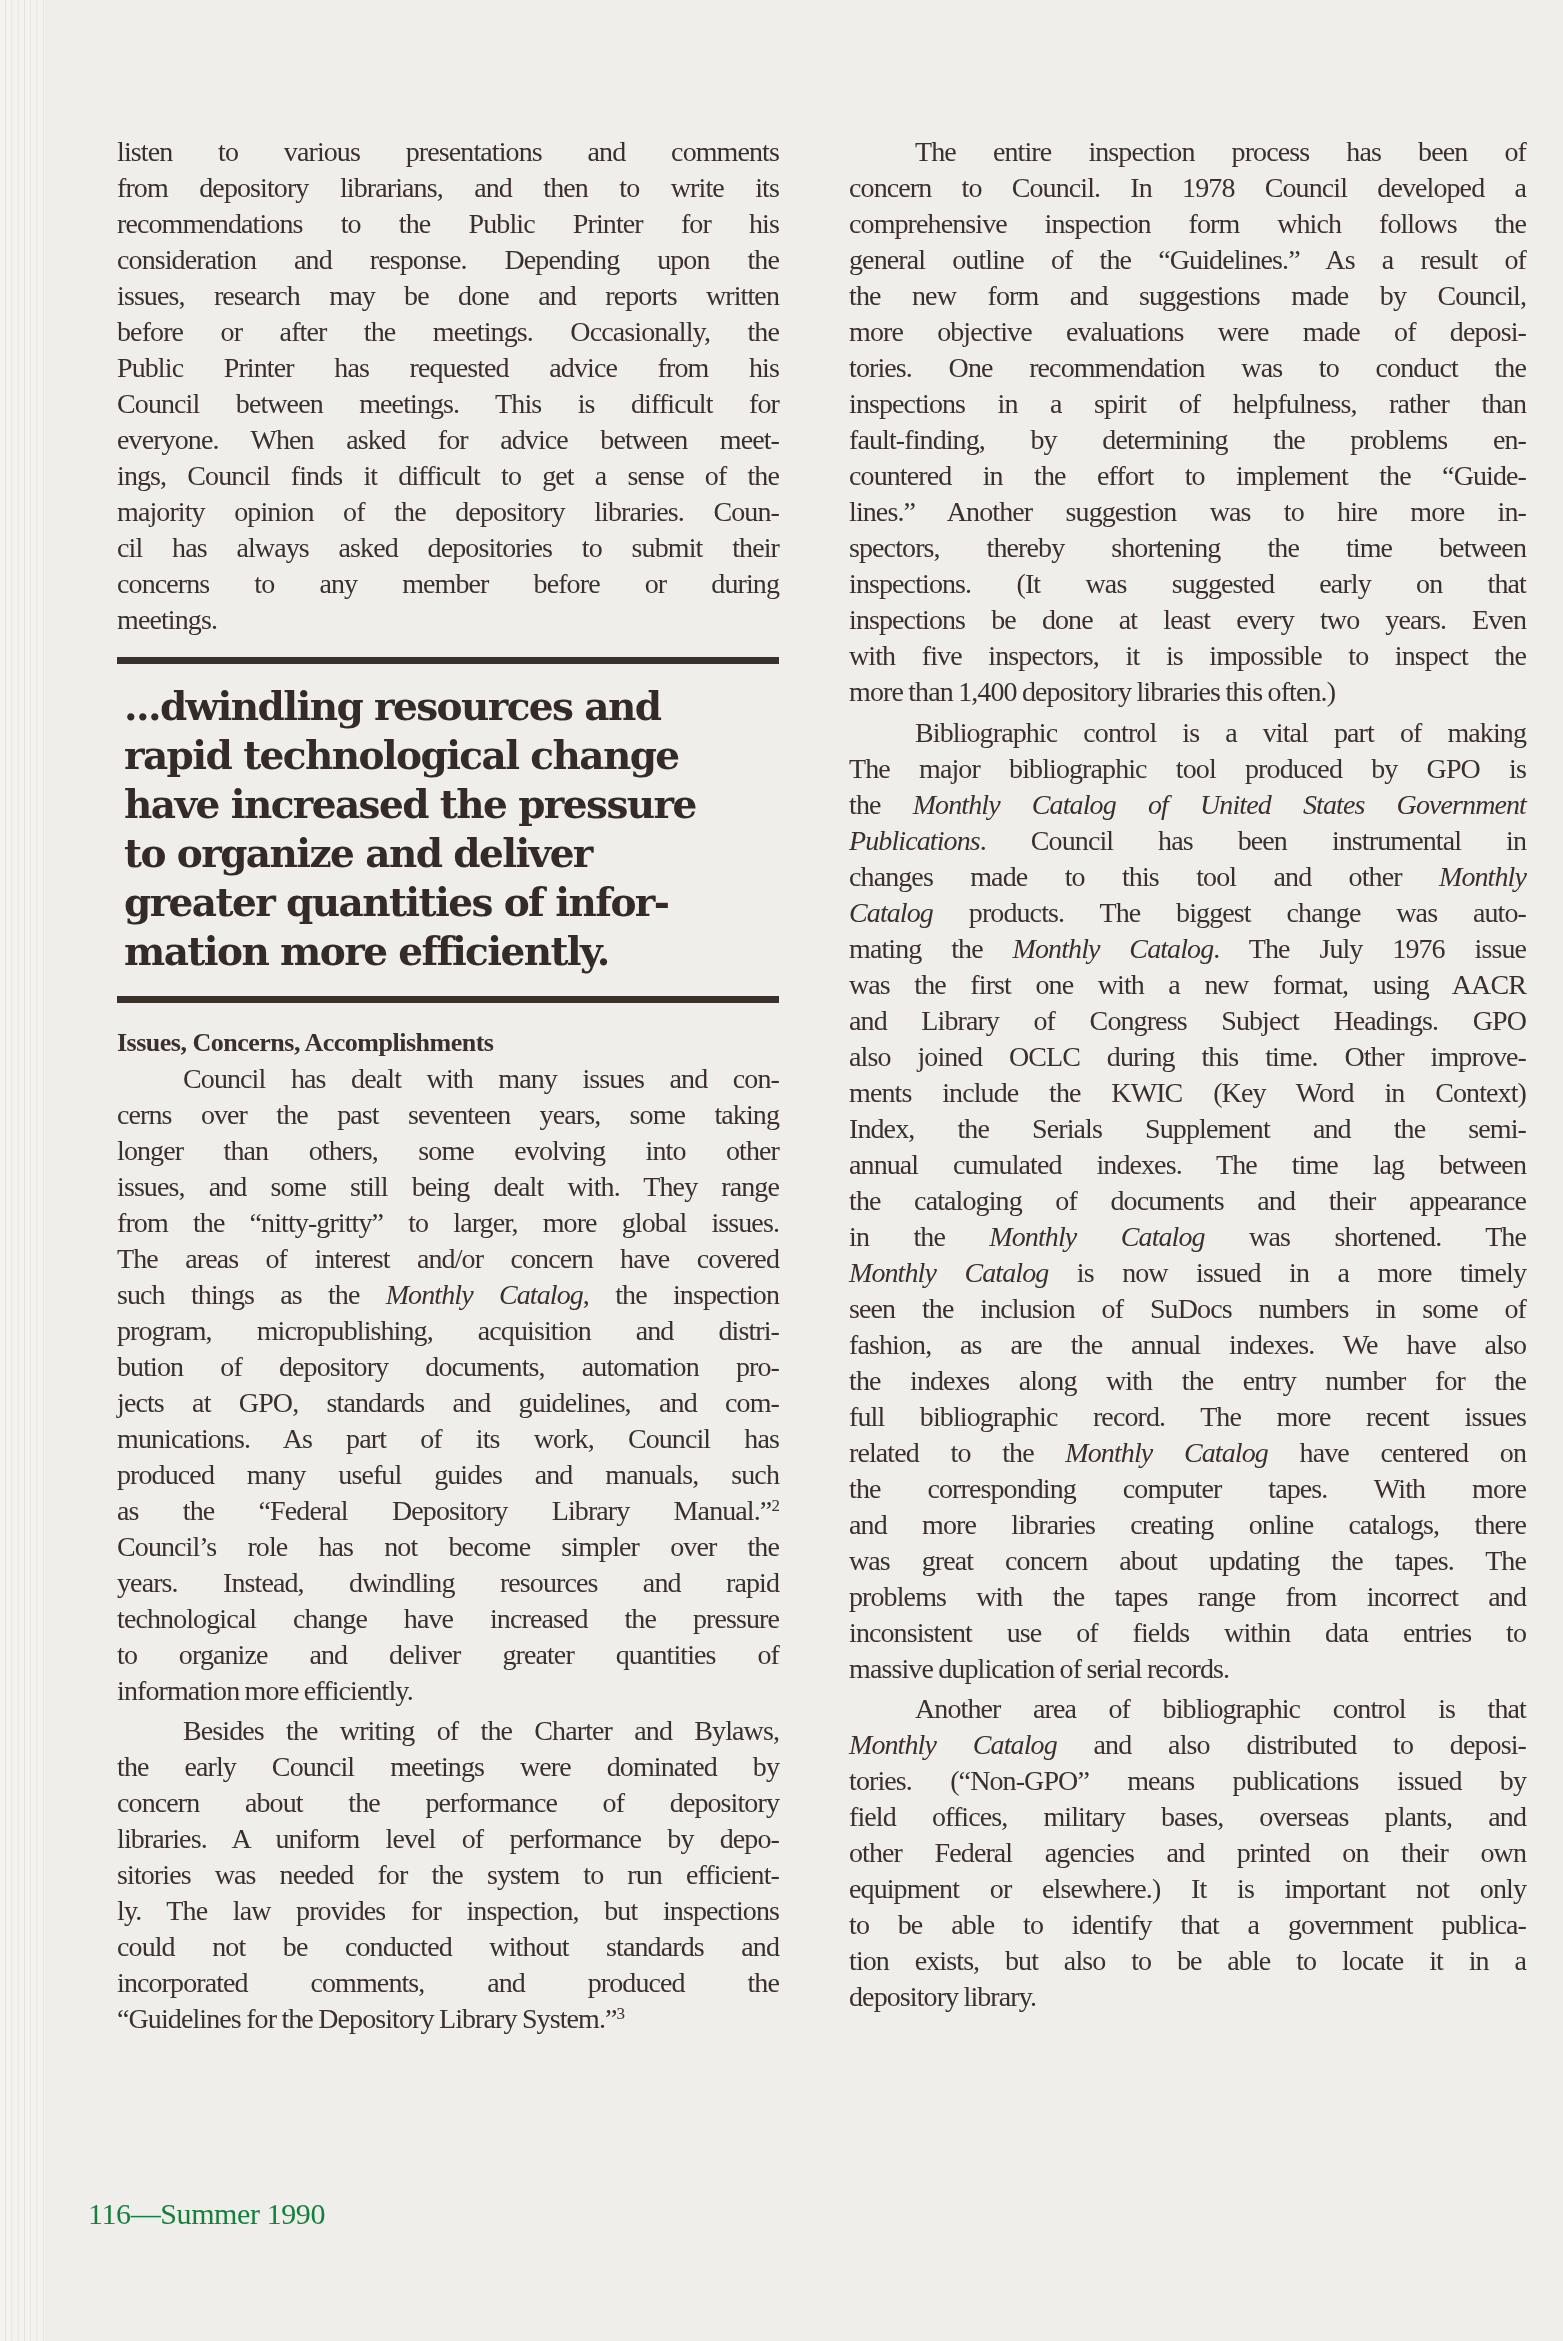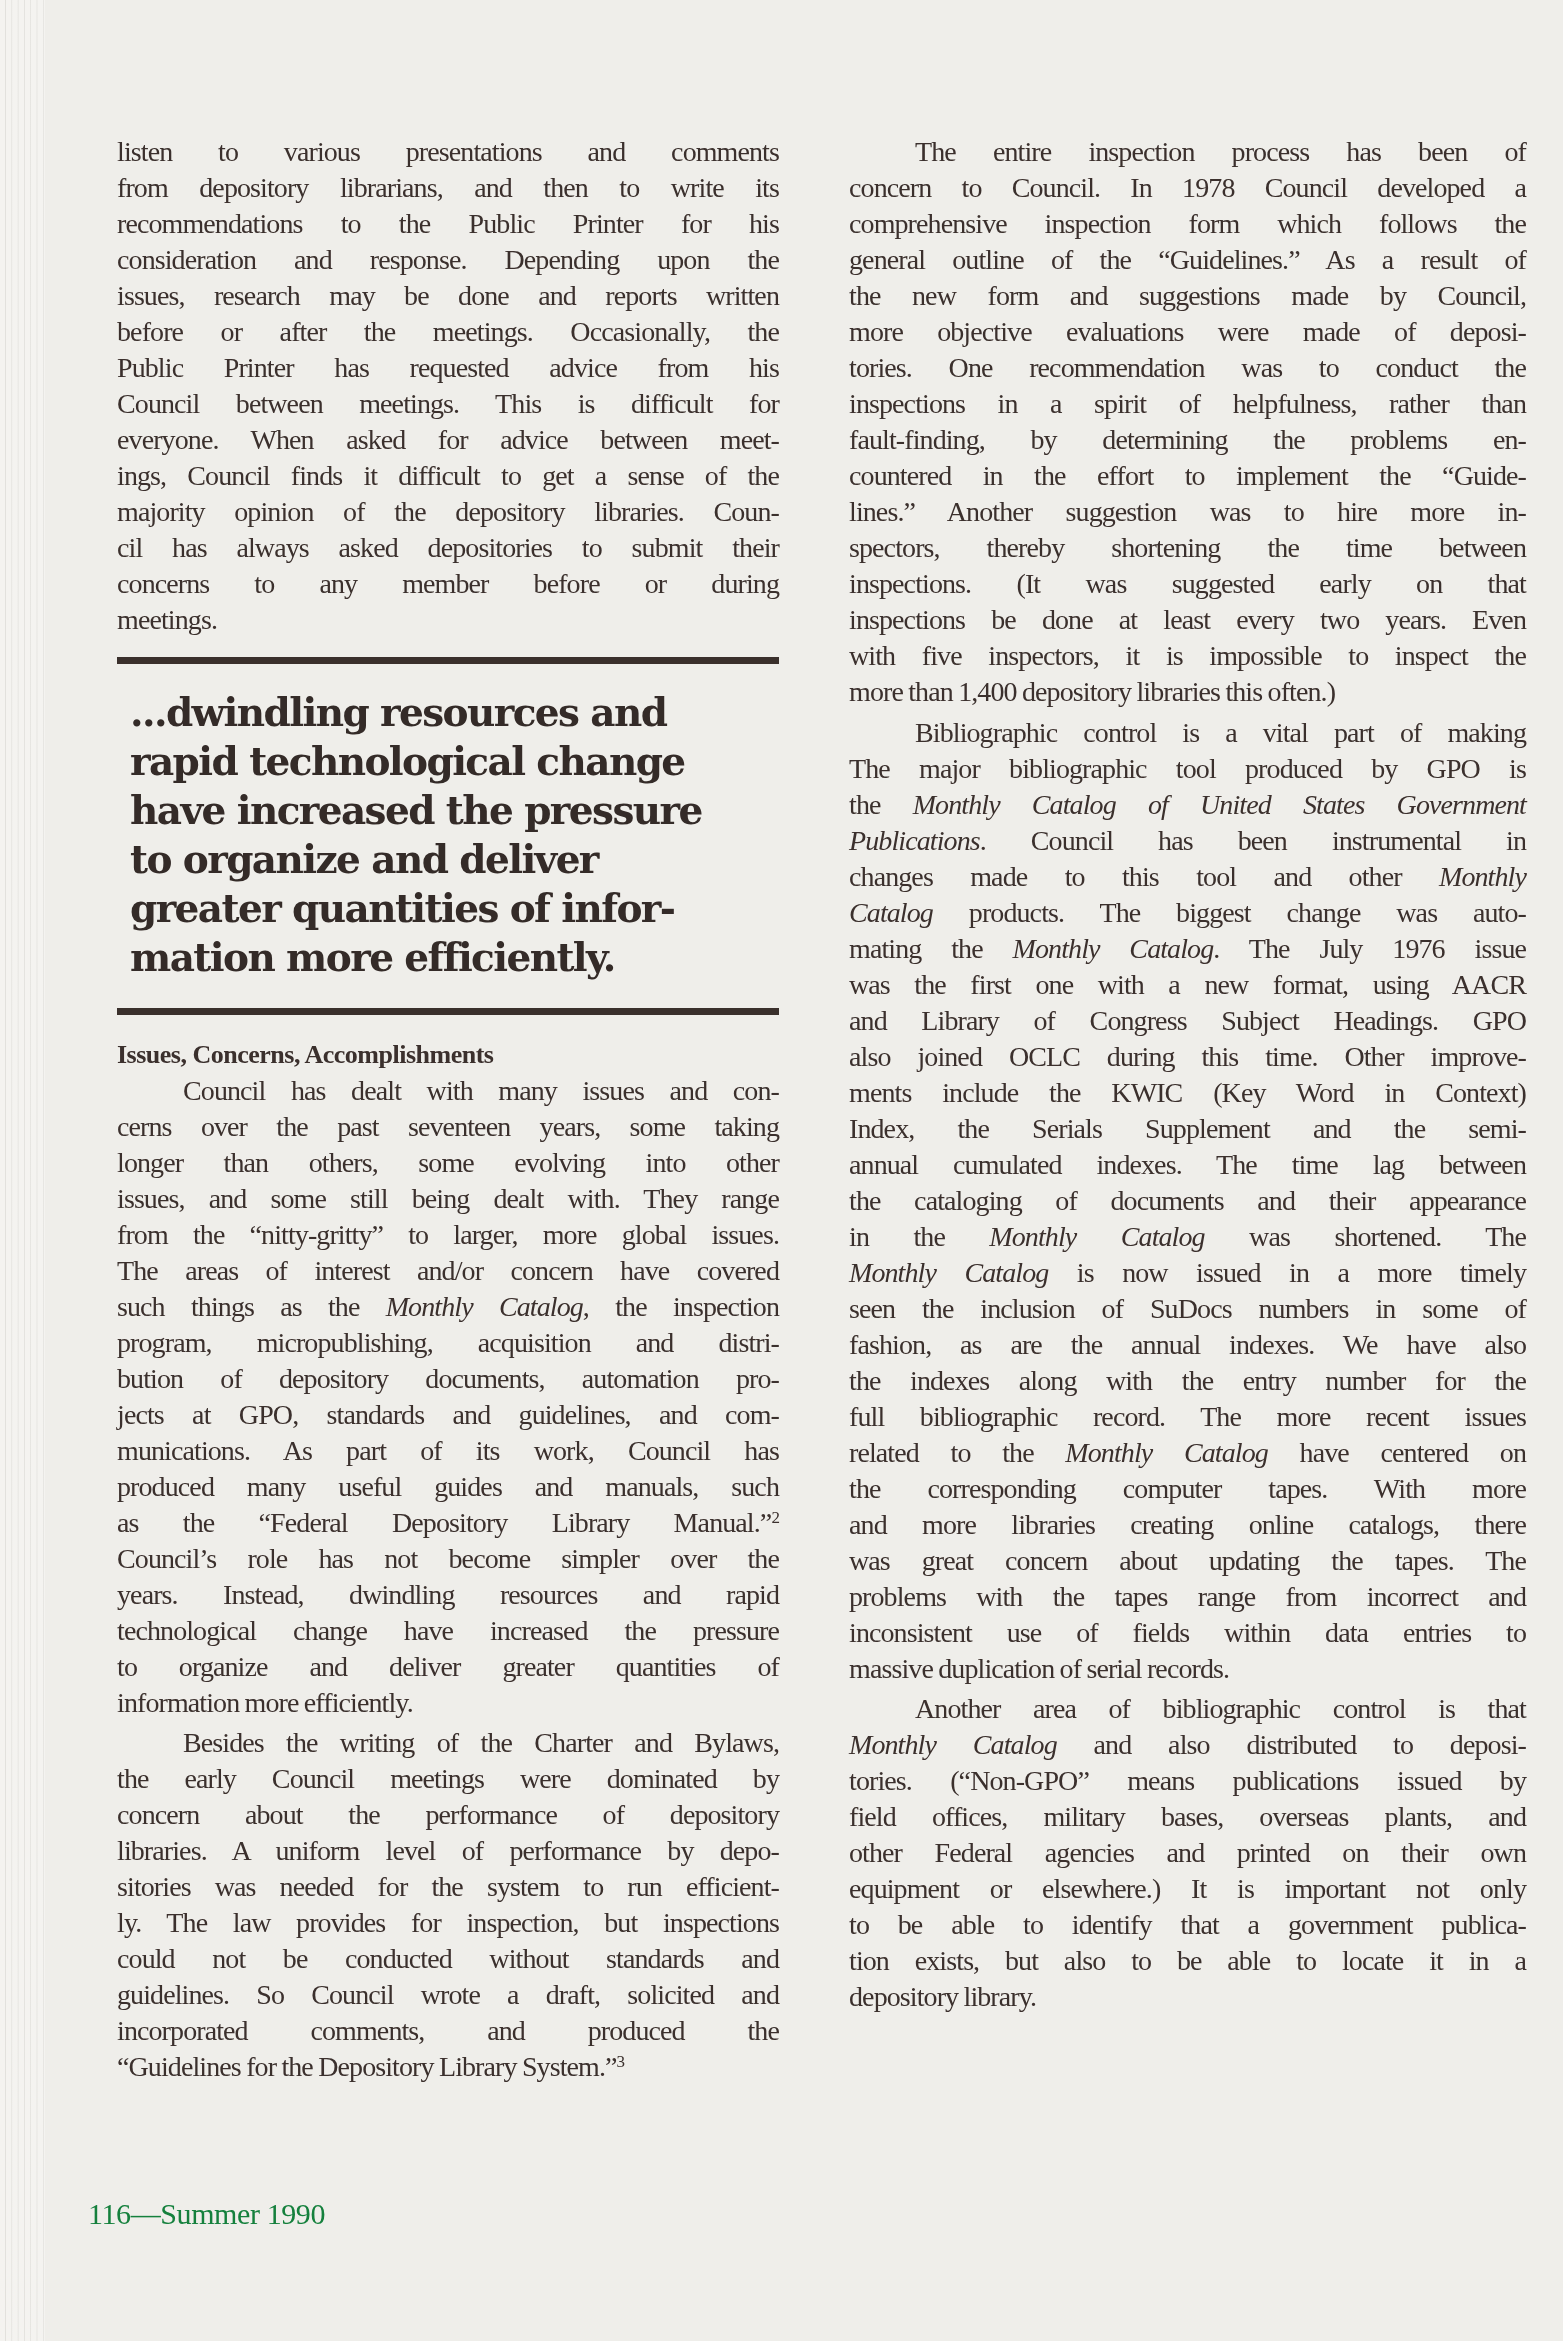--- a/index.html
+++ b/index.html
@@ -23,21 +23,21 @@
     font-family: "Liberation Serif", "DejaVu Serif", serif;
     font-size: 28px; transform-origin: left center;
   }
   .line.last { text-align-last: left; }
   .line.indent { padding-left: 66px; font-family: Liberation Serif, serif; }
   .line i { font-style: italic; }
   .line sup { font-size: 17px; vertical-align: 9.4px; line-height: 0; }
   .para-gap { height: 4.7px; }
   .rule { height: 7px; background: #3a302c; margin: 0; }
   .pullquote {
-    margin: 13px; padding: 11px 0 12.5px 0;
+    margin: 7px; padding: 11px 0 12.5px 0;
   }
   .pq-line {
     display: block; font-family: "DejaVu Serif", "Liberation Serif", serif;
     font-weight: bold; font-size: 39px; line-height: 49px; height: 49px;
     letter-spacing: -1.6px; white-space: nowrap; color: #342b28;
   }
   .subhead {
     font-family: "Liberation Serif", "DejaVu Serif", serif; font-weight: bold;
     font-size: 26px; line-height: 36px; height: 36px; margin-top: 22px; letter-spacing: -0.5px;
   }
@@ -105,21 +105,20 @@
       </div>
       <div class="para-gap"></div>
       <div>
         <span class="line  indent"><span>Besides the writing of the Charter and Bylaws,</span></span>
         <span class="line "><span>the early Council meetings were dominated by</span></span>
         <span class="line "><span>concern about the performance of depository</span></span>
         <span class="line "><span>libraries. A uniform level of performance by depo-</span></span>
         <span class="line "><span>sitories was needed for the system to run efficient-</span></span>
         <span class="line "><span>ly. The law provides for inspection, but inspections</span></span>
         <span class="line "><span>could not be conducted without standards and</span></span>
-        <span class="line "><span>guidelines. So Council wrote a draft, solicited and</span></span>
         <span class="line "><span>incorporated comments, and produced the</span></span>
         <span class="line  last"><span>“Guidelines for the Depository Library System.”</span><sup>3</sup></span>
       </div>
     </div>
 </div>
 
 <div class="column" id="col-right">
   <div id="right-paras">
       <div>
         <span class="line  indent"><span>The entire inspection process has been of</span></span>

